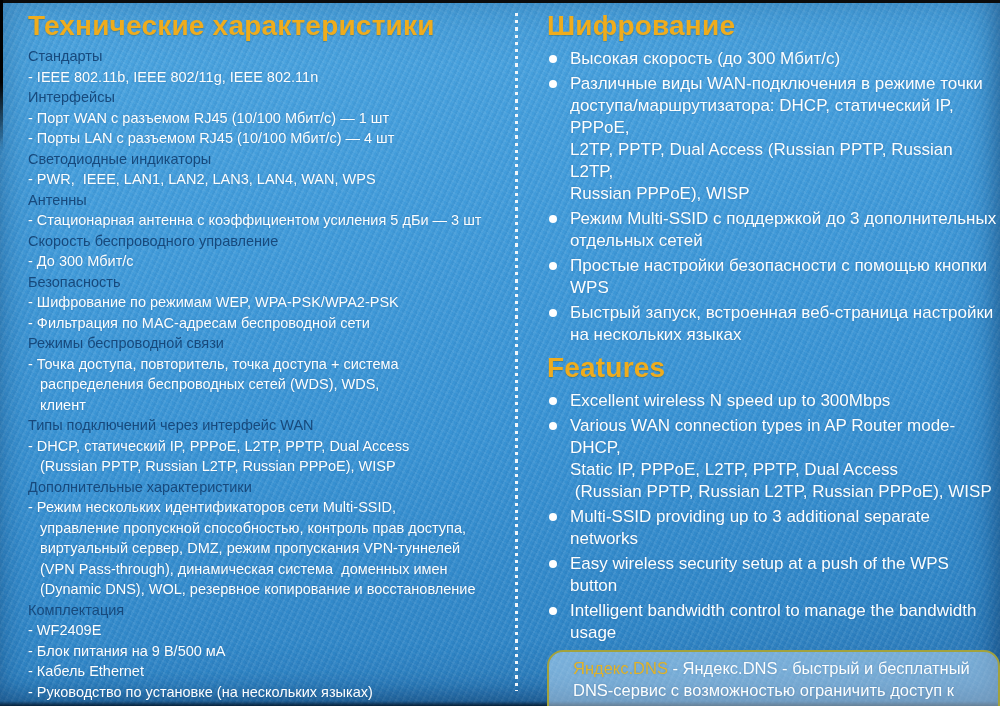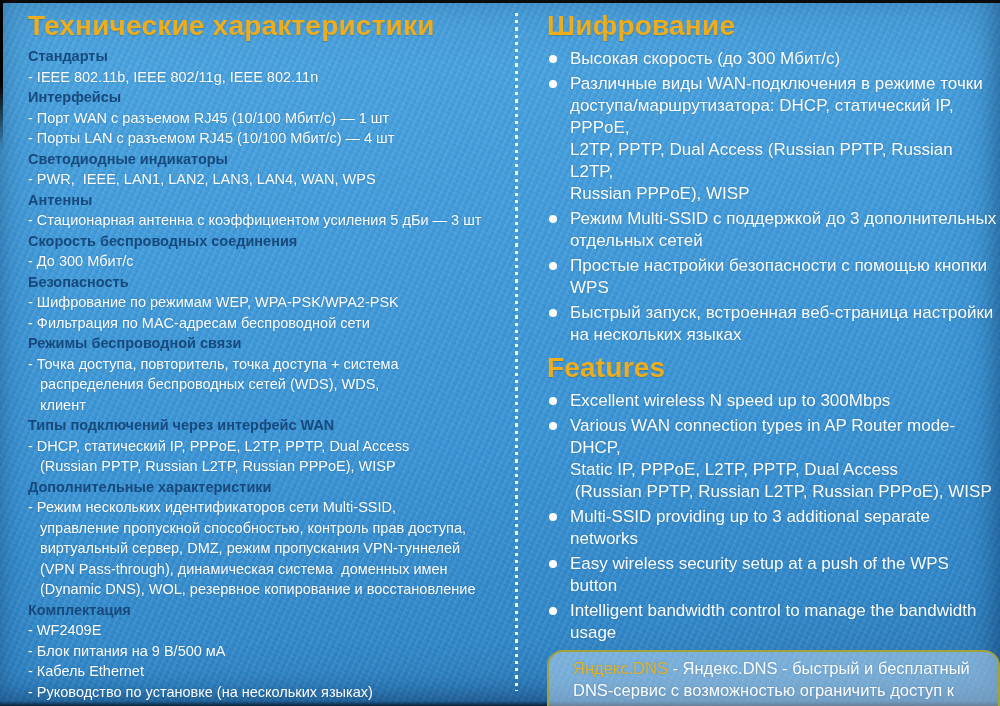--- a/index.html
+++ b/index.html
@@ -17,21 +17,21 @@
   .edge-top{position:absolute;top:0;left:0;width:100%;height:3px;background:#0b0b0b;}
   .edge-left{position:absolute;top:0;left:0;width:3px;height:150px;background:linear-gradient(180deg,#000 55%,rgba(0,0,0,0));}
   .edge-bottom{position:absolute;bottom:0;left:0;width:100%;height:5px;background:linear-gradient(0deg,rgba(4,24,44,0.85),rgba(4,24,44,0));}
 
   .title{margin:0;color:#efac1d;font-size:28px;font-weight:bold;letter-spacing:0.2px;
          text-shadow:0 1px 1px rgba(40,60,0,0.25);}
 
   
   .col-left{position:absolute;left:28px;top:10px;width:486px;}
   .col-left .title{margin-bottom:4px;}
-  .sec-h{color:#17497c;font-weight:bold;font-size:14.5px;line-height:20.5px;}
+  .sec-h{color:#17497c;font-weight:normal;font-size:14.5px;line-height:20.5px;}
   .sec-i{color:#fdfefe;font-size:14.5px;line-height:20.5px;white-space:pre-wrap;
          padding-left:12px;text-indent:-12px;text-shadow:0 0 2px rgba(20,70,120,0.35);}
 
   
   .divider{position:absolute;left:515px;top:13px;height:678px;width:3px;
            background:repeating-linear-gradient(180deg,#f2f7fb 0 3.2px,rgba(255,255,255,0) 3.2px 7.2px);}
 
   
   .col-right{position:absolute;left:547px;top:10px;width:453px;}
   .bullets{list-style:none;margin:6px 0 0;padding:0;color:#fdfefe;font-size:17px;line-height:22px;}
@@ -66,21 +66,21 @@
     <div id="specs-sections">
         <div class="sec-h">Стандарты</div>
         <div class="sec-i">- IEEE 802.11b, IEEE 802/11g, IEEE 802.11n</div>
         <div class="sec-h">Интерфейсы</div>
         <div class="sec-i">- Порт WAN с разъемом RJ45 (10/100 Мбит/с) — 1 шт</div>
         <div class="sec-i">- Порты LAN с разъемом RJ45 (10/100 Мбит/с) — 4 шт</div>
         <div class="sec-h">Светодиодные индикаторы</div>
         <div class="sec-i">- PWR,  IEEE, LAN1, LAN2, LAN3, LAN4, WAN, WPS</div>
         <div class="sec-h">Антенны</div>
         <div class="sec-i">- Стационарная антенна с коэффициентом усиления 5 дБи — 3 шт</div>
-        <div class="sec-h">Скорость беспроводных соединения</div>
+        <div class="sec-h">Скорость беспроводного управление</div>
         <div class="sec-i">- До 300 Мбит/с</div>
         <div class="sec-h">Безопасность</div>
         <div class="sec-i">- Шифрование по режимам WEP, WPA-PSK/WPA2-PSK</div>
         <div class="sec-i">- Фильтрация по MAC-адресам беспроводной сети</div>
         <div class="sec-h">Режимы беспроводной связи</div>
         <div class="sec-i">- Точка доступа, повторитель, точка доступа + система
 распределения беспроводных сетей (WDS), WDS,
 клиент</div>
         <div class="sec-h">Типы подключений через интерфейс WAN</div>
         <div class="sec-i">- DHCP, статический IP, PPPoE, L2TP, PPTP, Dual Access

